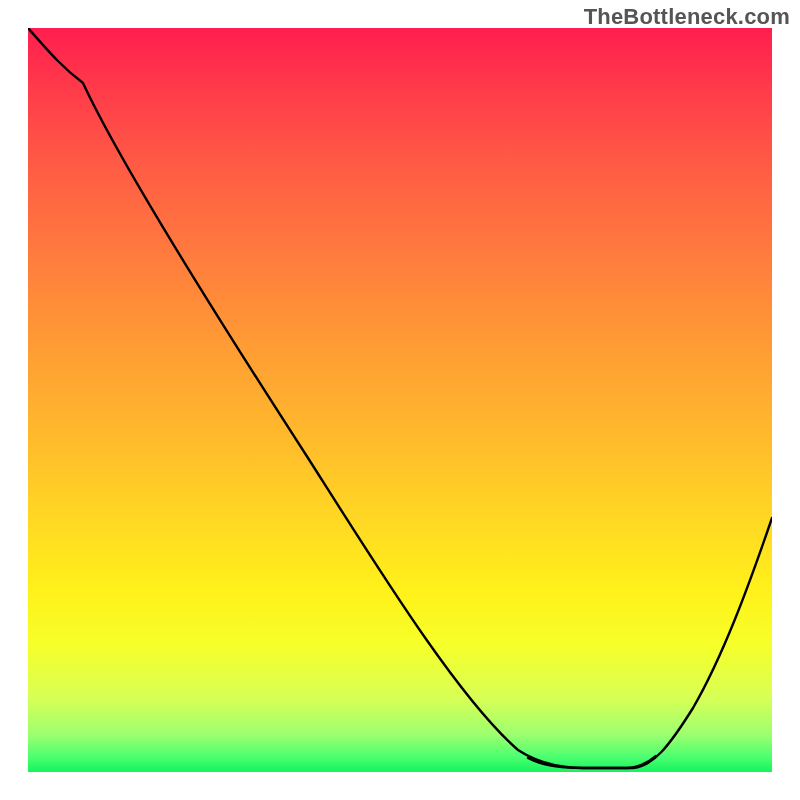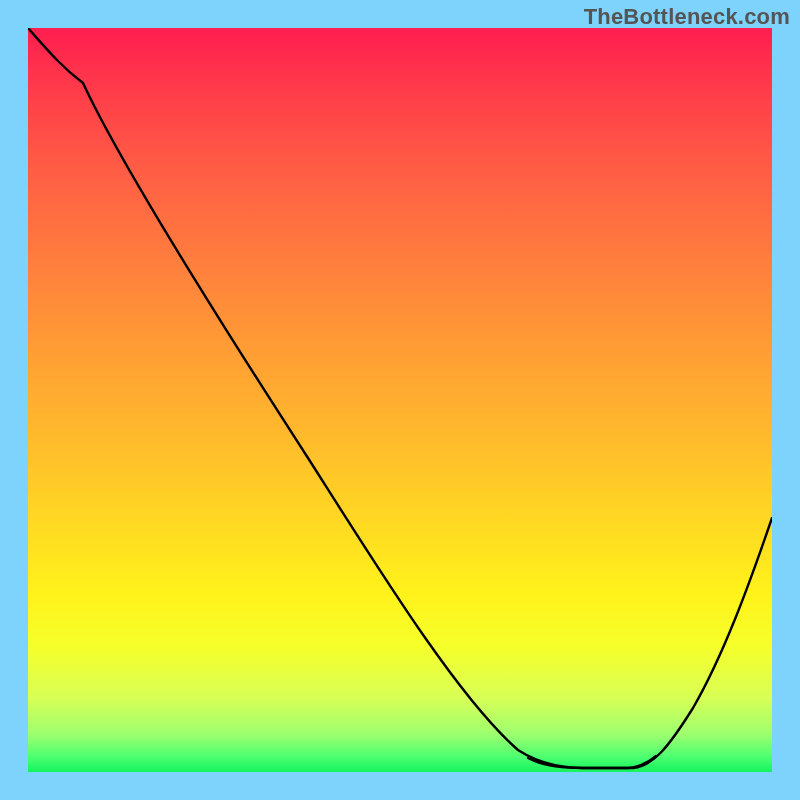--- a/index.html
+++ b/index.html
@@ -8,21 +8,21 @@
     width: 800px;
     height: 800px;
     background: #000;
     overflow: hidden;
     font-family: Arial, Helvetica, sans-serif;
   }
   .frame {
     position: relative;
     width: 800px;
     height: 800px;
-    background: #7dd3fc;
+    background: #ffffff;
   }
   .watermark {
     position: absolute;
     top: 4px;
     right: 10px;
     font-size: 22px;
     font-weight: 600;
     color: #555;
     letter-spacing: 0.2px;
     user-select: none;

